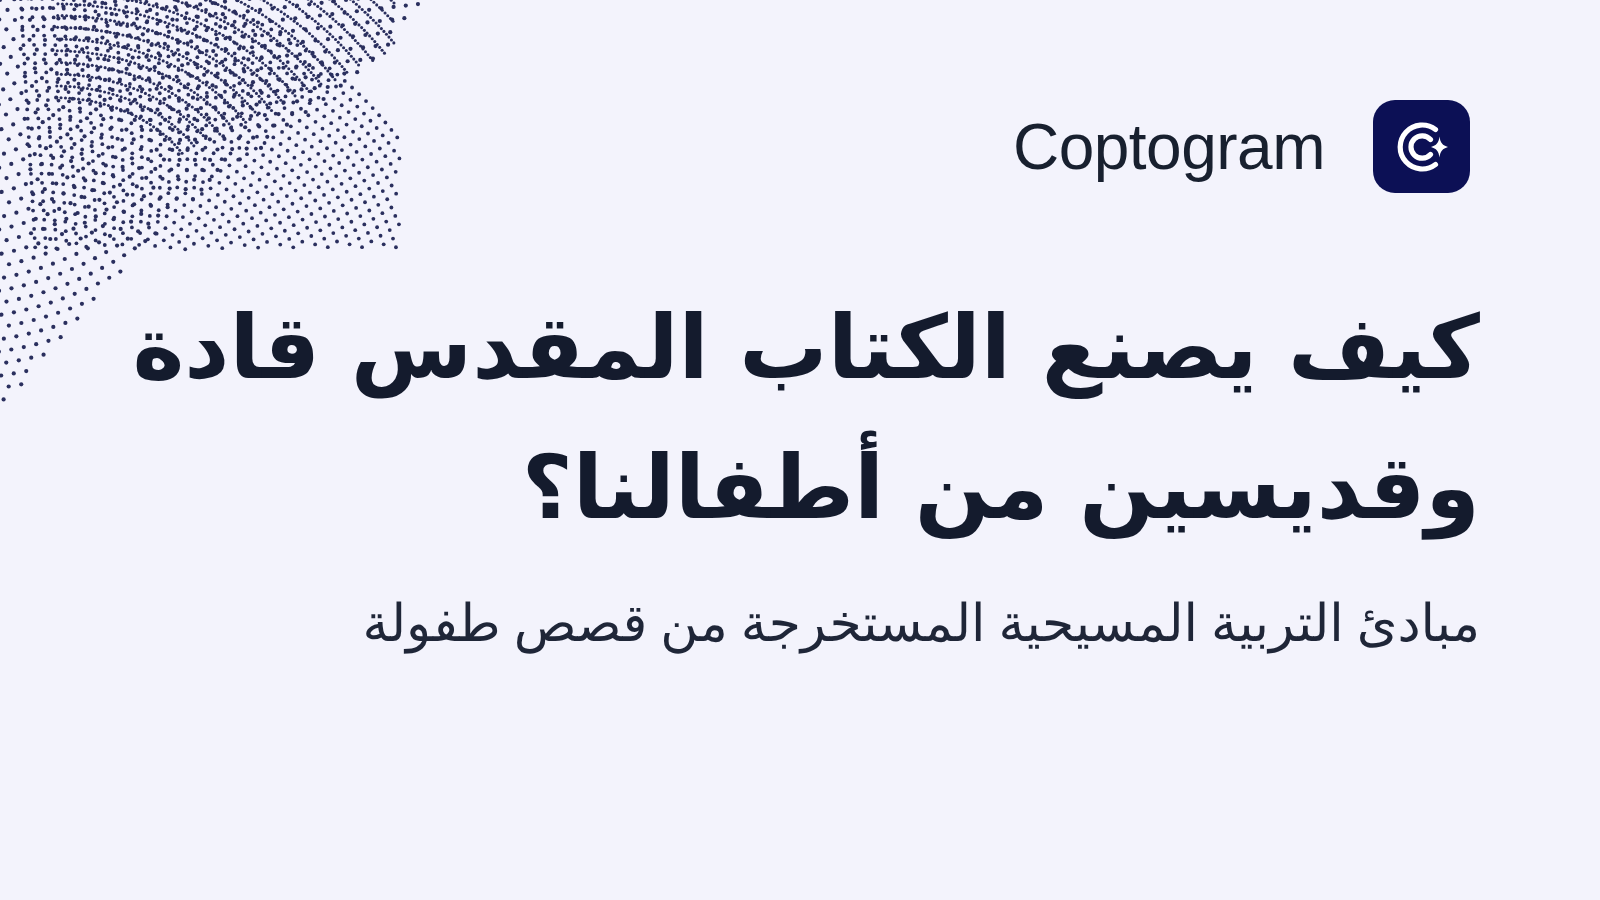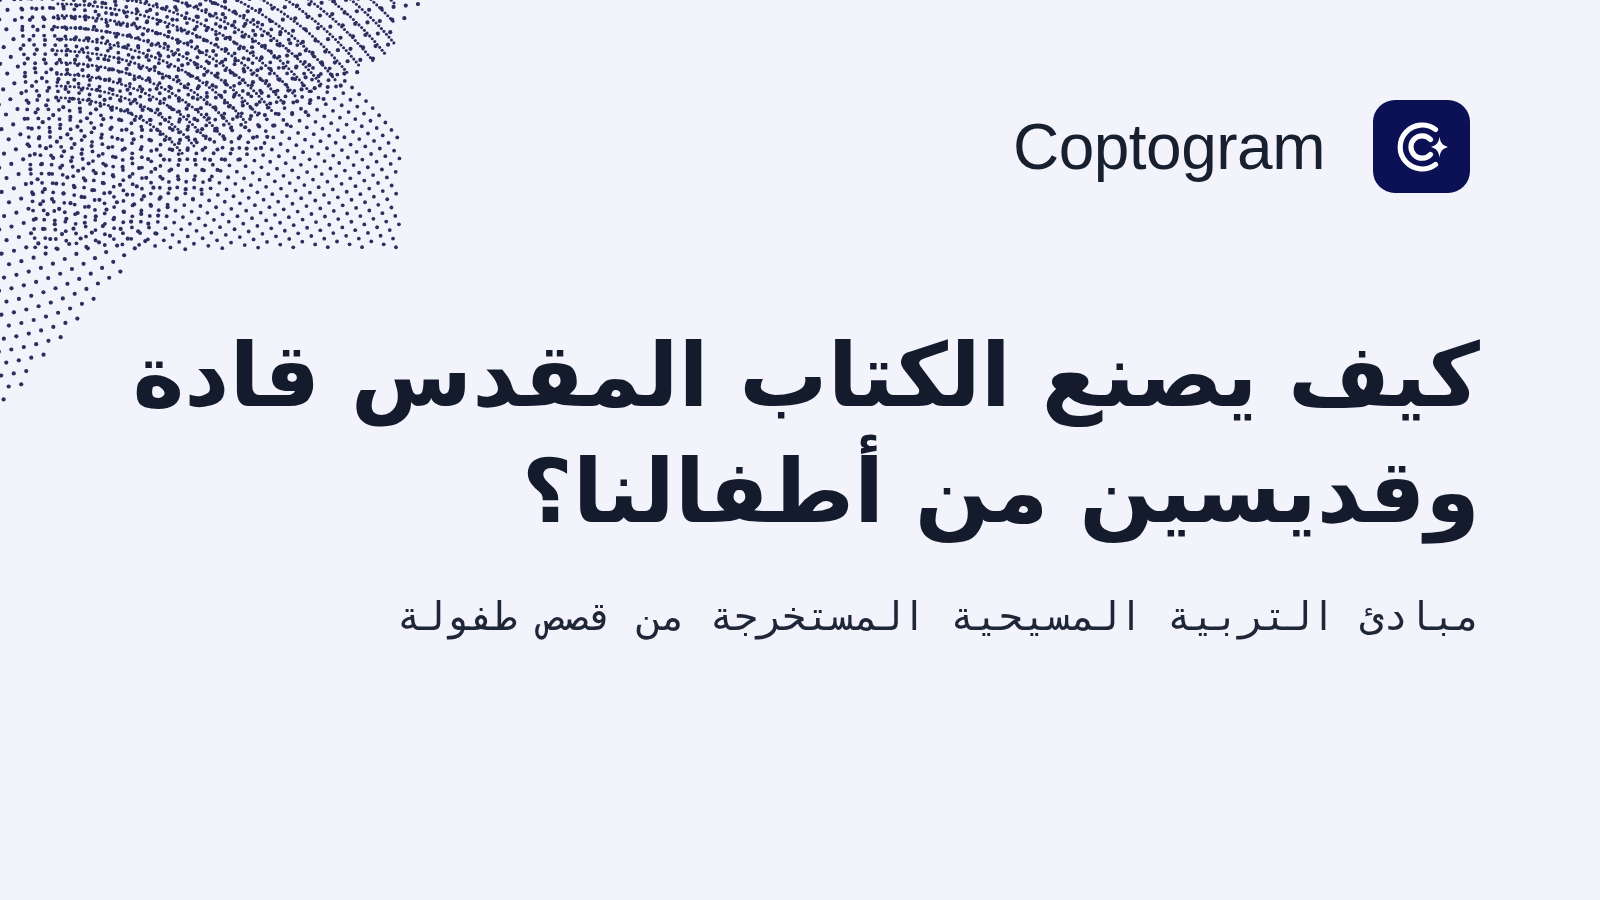--- a/index.html
+++ b/index.html
@@ -83,22 +83,22 @@
   #headline {
     font-family: "DejaVu Sans", "Liberation Sans", sans-serif;
     font-size: 88px;
     font-weight: 700;
     line-height: 1.32;
     color: #141b2d;
     margin: 0;
     letter-spacing: 0;
   }
   #subtitle {
-    font-family: Liberation Mono, monospace;
-    font-size: 40px;
+    font-family: Liberation Serif, serif;
+    font-size: 52px;
     font-weight: 400;
     line-height: 1.48;
     color: #1f2638;
     margin: 40px 0 0 0;
     padding-right: 0;
   }
 </style>
 </head>
 <body>
 
@@ -2302,21 +2302,21 @@
         <path d="M36.5 20.5 A11.2 11.2 0 1 0 36.5 35.5" fill="none" stroke="#ffffff" stroke-width="5.2" stroke-linecap="round"></path>
 
         <path d="M45.5 17.4 C46.4 24.0 48.6 26.2 54.0 27.9 C48.6 29.6 46.4 31.8 45.5 38.4 C44.6 31.8 42.4 29.6 37.0 27.9 C42.4 26.2 44.6 24.0 45.5 17.4 Z" fill="#ffffff"></path>
       </svg>
     </div>
     <div id="brand-name">Coptogram</div>
   </div>
 
   <div id="text-block">
     <h1 id="headline">
-      <span style="display: block; margin-top: 28px;">كيف يصنع الكتاب المقدس قادة</span>
-      <span style="display: block;">وقديسين من أطفالنا؟</span>
+      <span style="display: block;">كيف يصنع الكتاب المقدس قادة</span>
+      <span style="display: block; margin-top: 24px;">وقديسين من أطفالنا؟</span>
     </h1>
     <p id="subtitle">
       <span style="display: block;">مبادئ التربية المسيحية المستخرجة من قصص طفولة</span>
     </p>
   </div>
 
 </div>
 
 </body></html>

